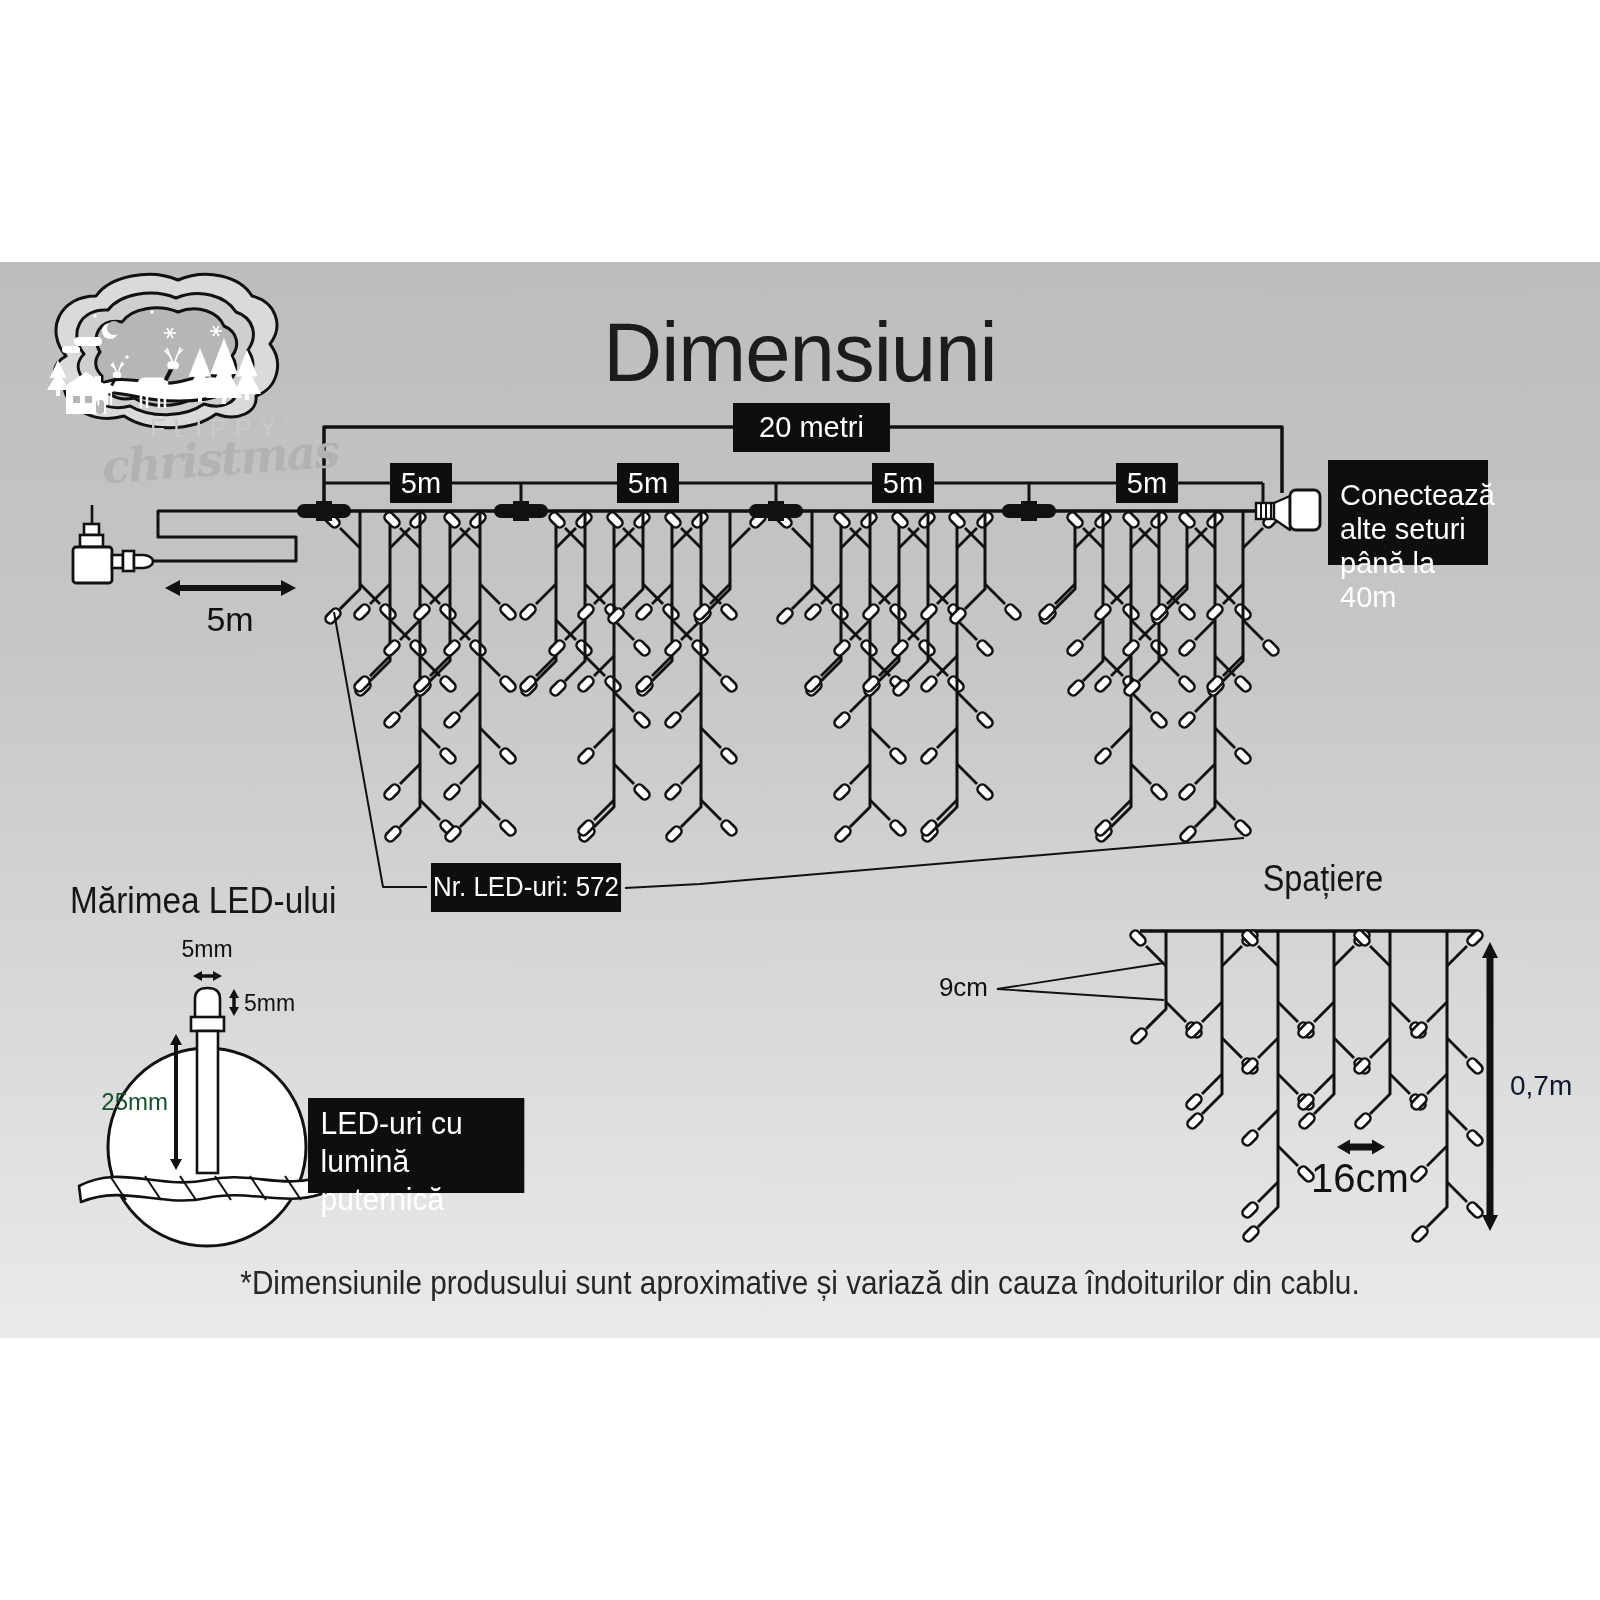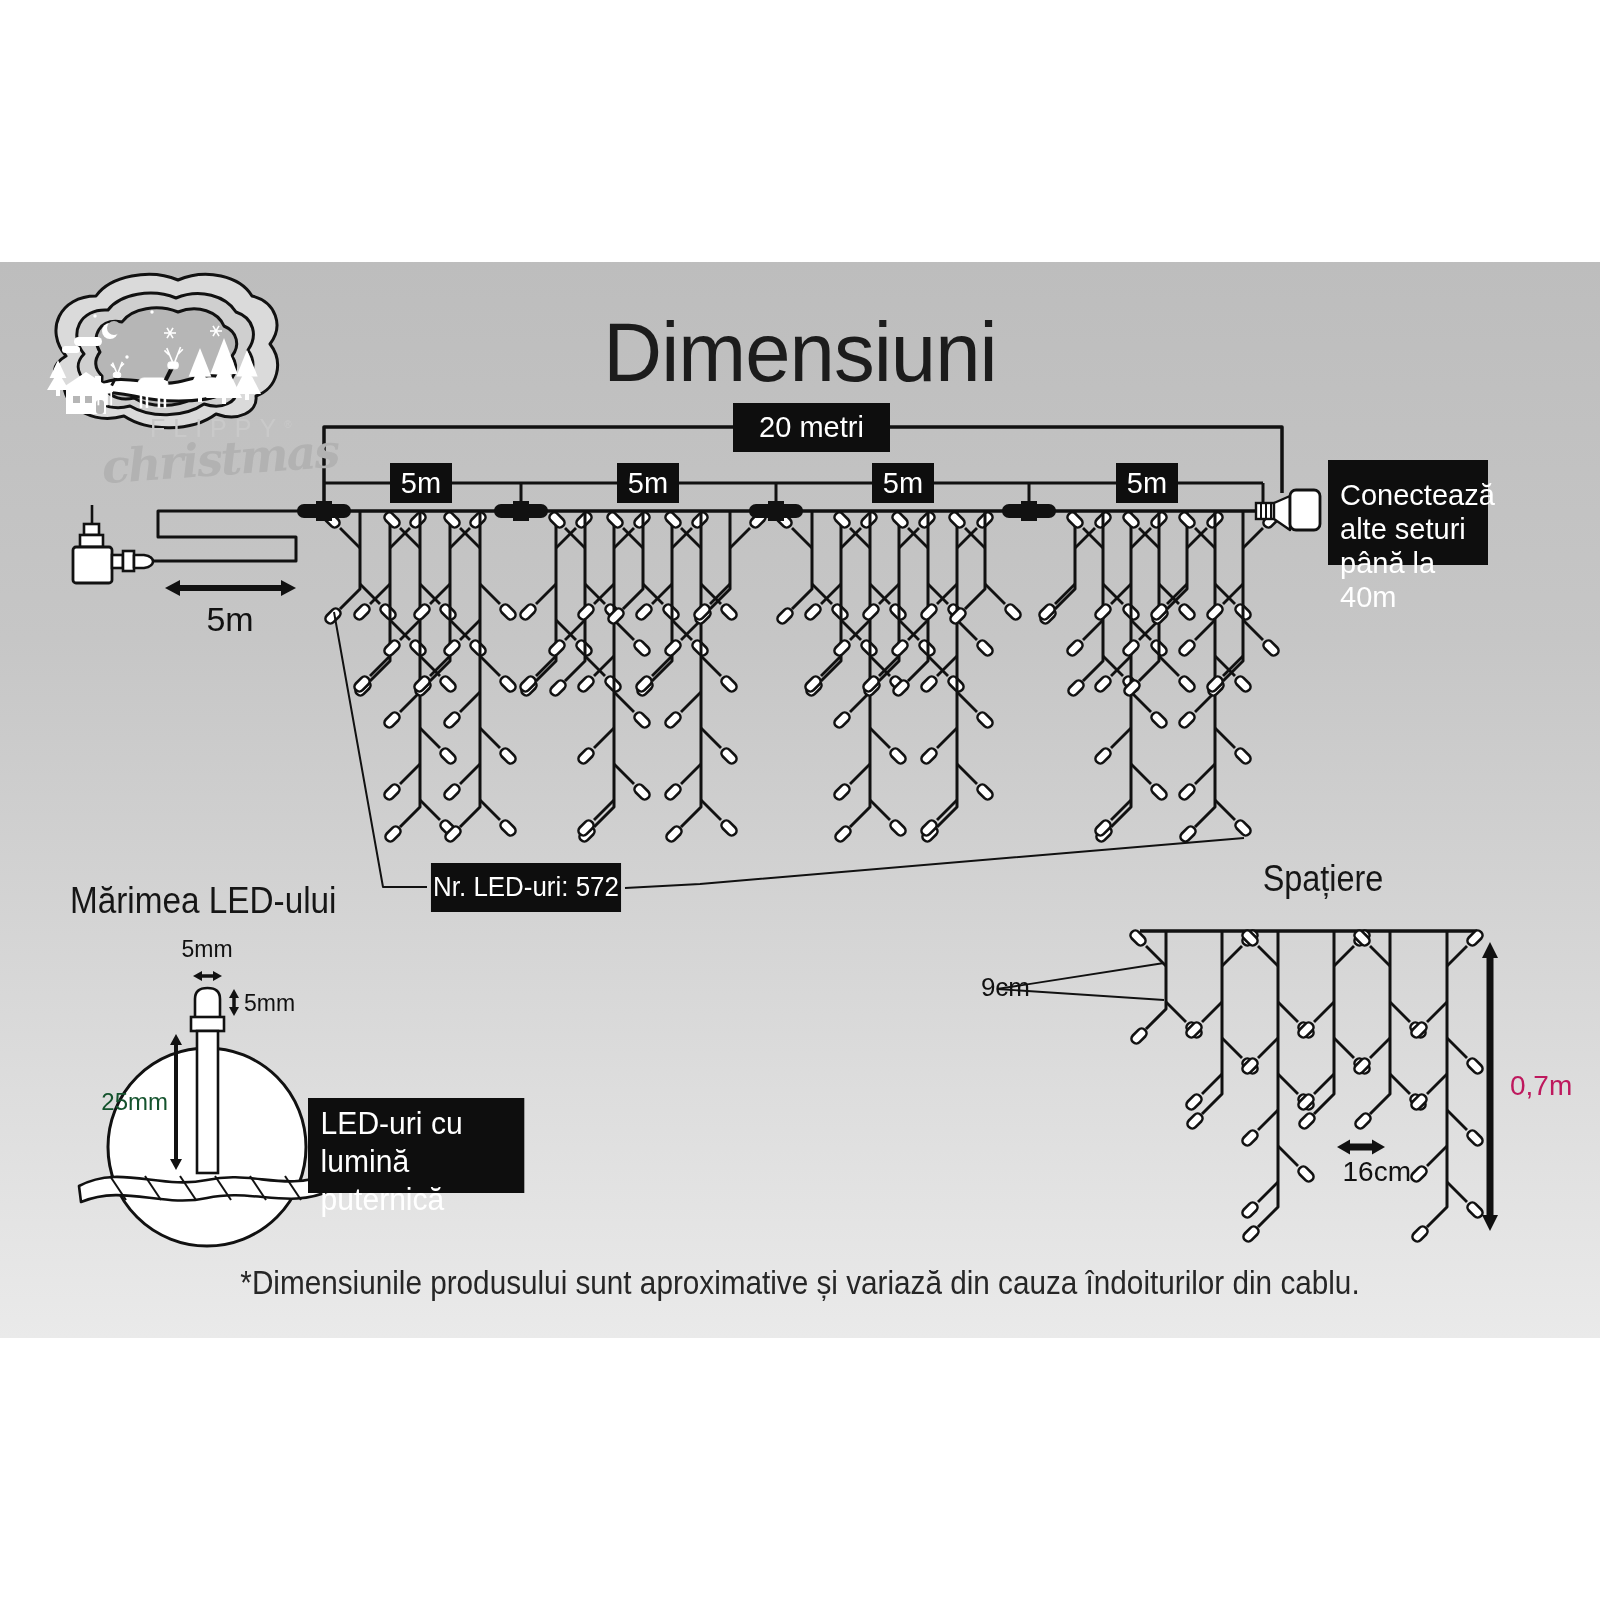--- a/index.html
+++ b/index.html
@@ -21,23 +21,23 @@
   #box-ledcount{left:427px;top:863px;width:198px;height:49px;line-height:49px;text-align:center;
                 font-size:27px;transform:scaleX(.96);transform-origin:center;}
   #ledsize-title{left:70px;top:880px;font-size:37px;color:#161616;transform:scaleX(.9);transform-origin:left;}
   #mm5-top{left:167px;top:936px;width:80px;text-align:center;font-size:23px;color:#111;}
   #mm5-side{left:244px;top:990px;font-size:23px;color:#111;}
   #mm25{left:86px;top:1088px;width:82px;text-align:right;font-size:24px;color:#14532d;}
   #box-ledinfo{left:308px;top:1098px;width:223px;height:95px;font-size:31px;line-height:38px;
                padding:7px 0 0 13px;box-sizing:border-box;transform:scaleX(.97);transform-origin:left;}
   #spacing-title{left:1223px;top:858px;width:200px;text-align:center;font-size:36px;color:#161616;
                  transform:scaleX(.9);transform-origin:center;}
-  #cm9{left:950px;top:972px;width:80px;text-align:right;font-size:26px;color:#111;}
-  #m07{left:1510px;top:1070px;font-size:28px;color:#be185d;}
-  #cm16{left:1311px;top:1156px;width:100px;text-align:right;font-size:28px;color:#111;}
+  #cm9{left:908px;top:972px;width:80px;text-align:right;font-size:26px;color:#111;}
+  #m07{left:1510px;top:1070px;font-size:28px;color:#0f172a;}
+  #cm16{left:1311px;top:1156px;width:100px;text-align:left;font-size:40px;color:#111;}
   #footnote{left:0;top:1264px;width:1600px;text-align:center;font-size:33px;color:#262626;
             transform:scaleX(.9);transform-origin:center;}
   #logo-flippy{left:150px;top:414px;width:140px;text-align:center;font-size:25px;letter-spacing:8px;
                color:#c9c9c9;font-weight:500;}
   #logo-flippy .reg{font-size:10px;letter-spacing:0;vertical-align:super;}
   #logo-christmas{left:100px;top:432px;width:240px;text-align:center;font-size:46px;font-weight:700;
                   font-style:italic;color:#b2b2b2;font-family:"DejaVu Serif",serif;
                   transform:rotate(-4deg);letter-spacing:-2px;}
 </style>
 </head>

